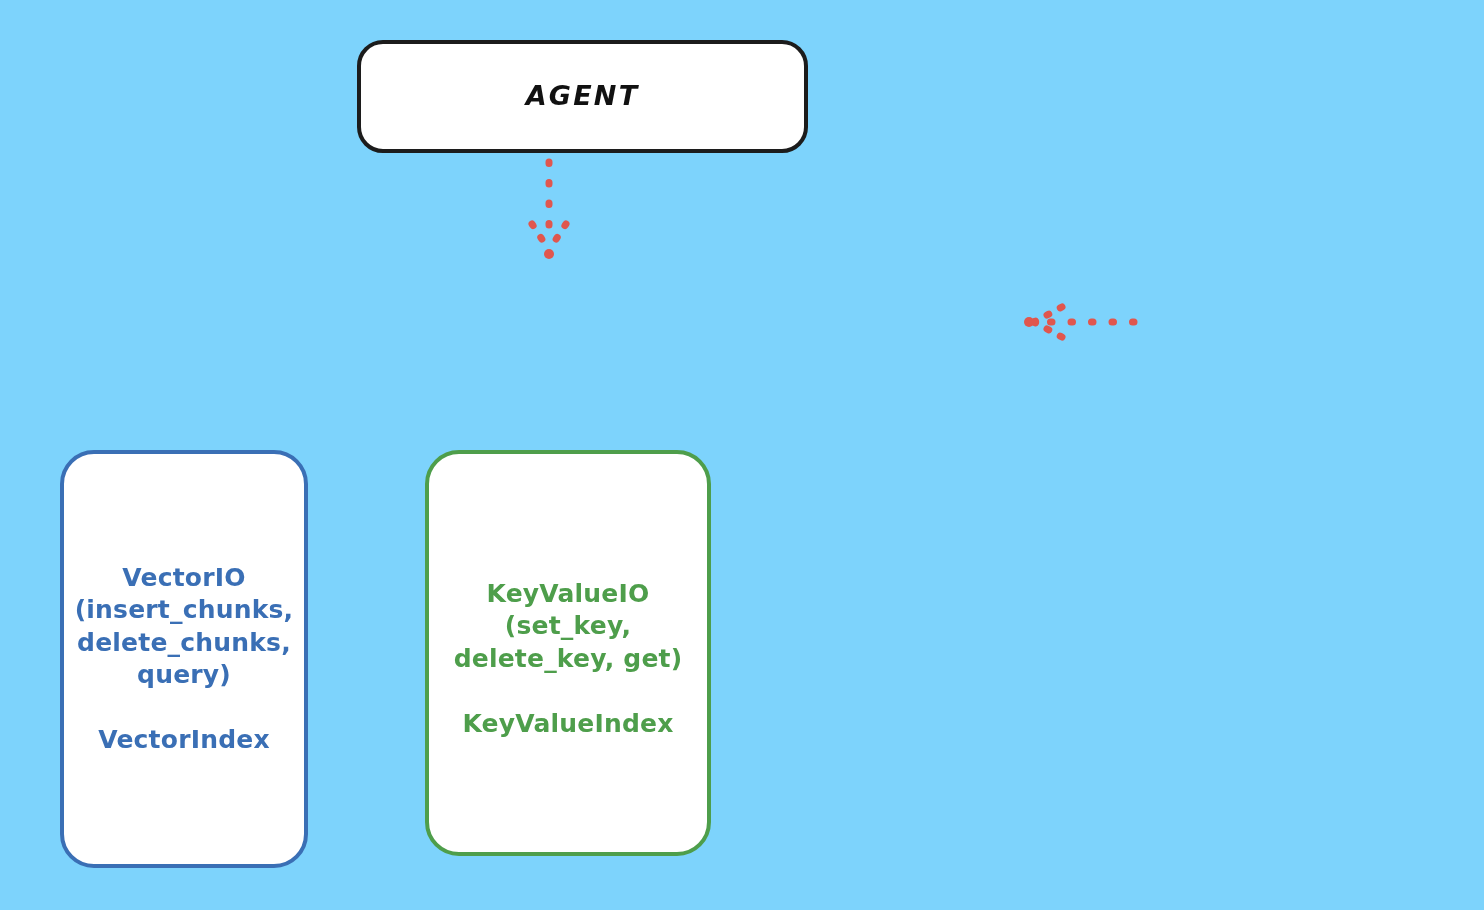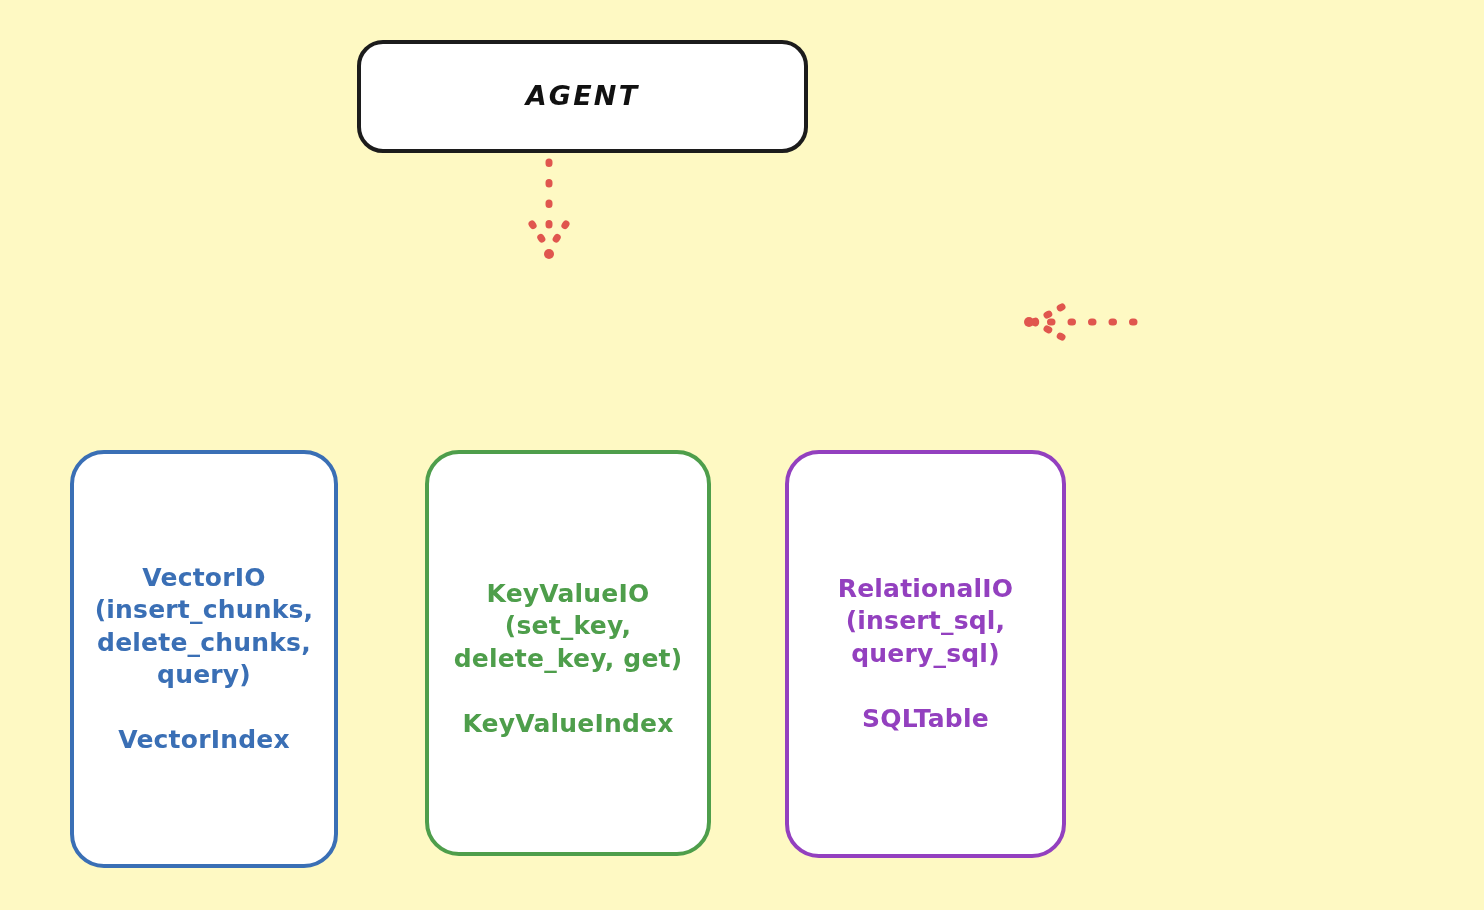--- a/index.html
+++ b/index.html
@@ -4,21 +4,21 @@
 <style>
   html, body {
     margin: 0;
     padding: 0;
     background: #ffffff;
   }
   #canvas {
     position: relative;
     width: 1484px;
     height: 910px;
-    background: #fef9c3;
+    background: #7dd3fc;
     overflow: hidden;
     font-family: "DejaVu Sans", sans-serif;
   }
 
   
   .node {
     position: absolute;
     box-sizing: border-box;
     background: #ffffff;
     display: flex;
@@ -105,41 +105,33 @@
   <svg class="arrow-svg" style="left:1022px; top:300px; width:120px; height:48px;" viewBox="0 0 120 48">
 
     <line x1="112" y1="22" x2="20" y2="22" stroke="#e0564e" stroke-width="7" stroke-linecap="round" stroke-dasharray="1.5 19"></line>
 
     <line x1="40" y1="7" x2="12" y2="22" stroke="#e0564e" stroke-width="7" stroke-linecap="round" stroke-dasharray="2 13"></line>
     <line x1="40" y1="37" x2="12" y2="22" stroke="#e0564e" stroke-width="7" stroke-linecap="round" stroke-dasharray="2 13"></line>
     <circle cx="7" cy="22" r="5" fill="#e0564e"></circle>
   </svg>
 
 
-  <div class="node box-color" style="left:70px; top:450px; width:268px; height:418px;
+  <div class="node box-color" style="left:60px; top:450px; width:248px; height:418px;
               border-color:#3a6fb5;">
     <span class="node-label" style="color:#3a6fb5;">VectorIO
 (insert_chunks,
 delete_chunks,
 query)
 
 VectorIndex</span>
   </div>
 
   <div class="node box-color" style="left:425px; top:450px; width:286px; height:406px;
               border-color:#4e9e4b;">
     <span class="node-label" style="color:#4e9e4b;margin-top:12px;">KeyValueIO
 (set_key,
 delete_key, get)
 
 KeyValueIndex</span>
   </div>
 
-  <div class="node box-color" style="left:785px; top:450px; width:281px; height:408px;
-              border-color:#9340bf;">
-    <span class="node-label" style="color:#9340bf;">RelationalIO
-(insert_sql,
-query_sql)
-
-SQLTable</span>
-  </div>
 
 </div>
 
 </body></html>

